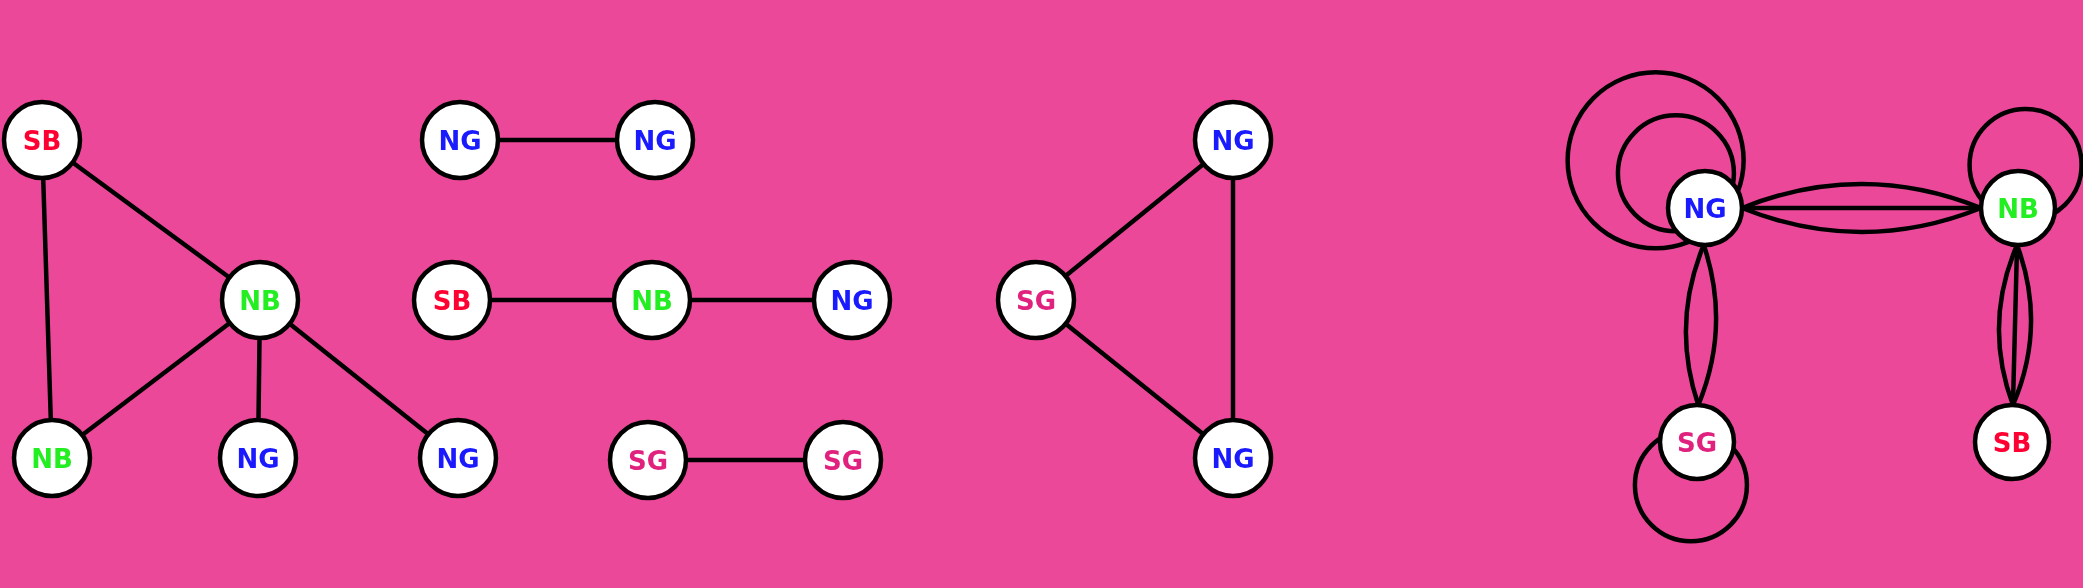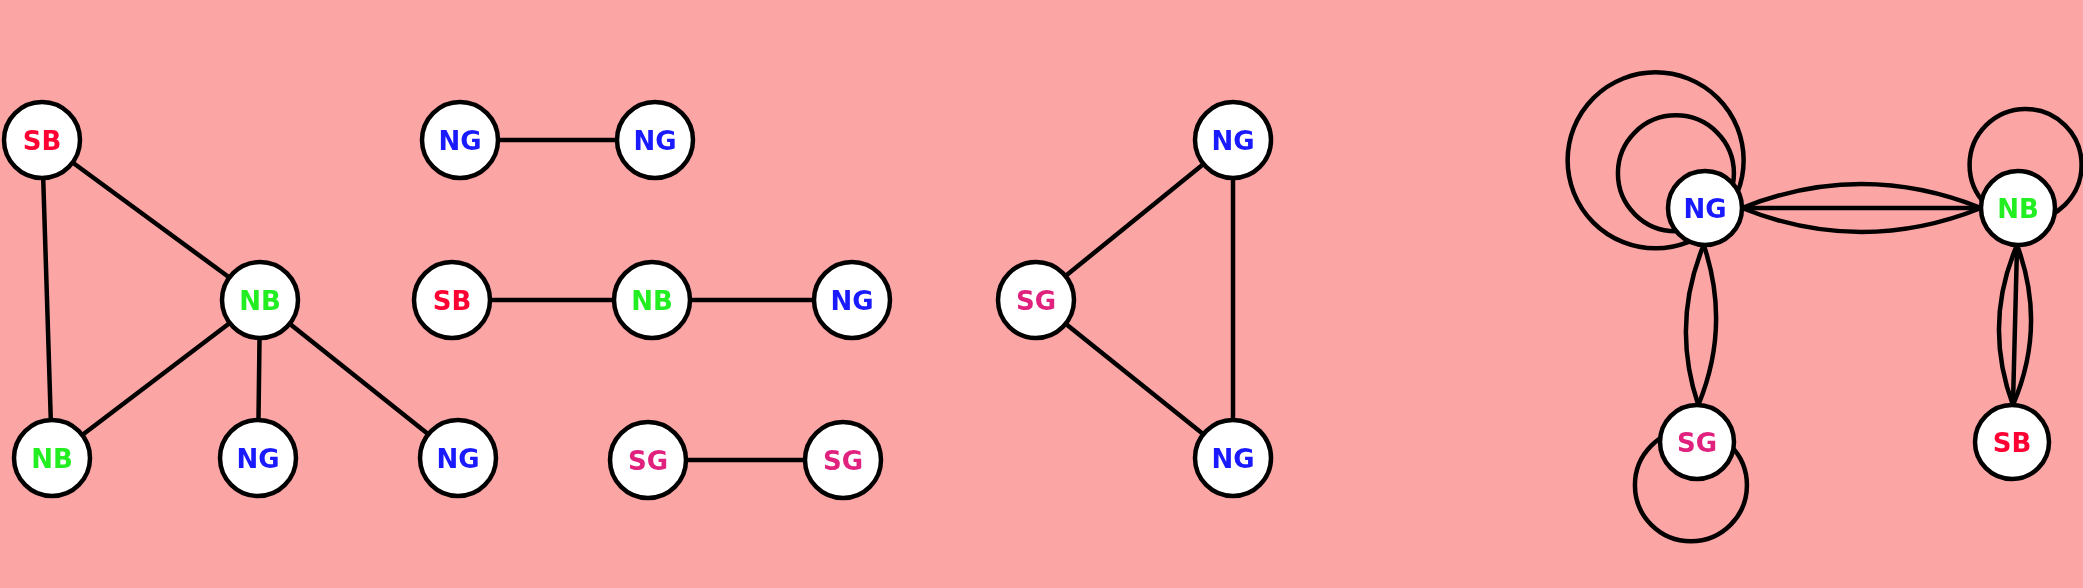--- a/index.html
+++ b/index.html
@@ -10,21 +10,21 @@
   body {
     width: 2083px;
     height: 588px;
     font-family: "DejaVu Sans", "Liberation Sans", sans-serif;
     overflow: hidden;
   }
   #canvas {
     position: relative;
     width: 2083px;
     height: 588px;
-    background: #fca5a5;
+    background: #ec4899;
   }
   svg.graph-layer {
     position: absolute;
     top: 0;
     left: 0;
     width: 2083px;
     height: 588px;
   }
   .edge {
     stroke: #000000;

